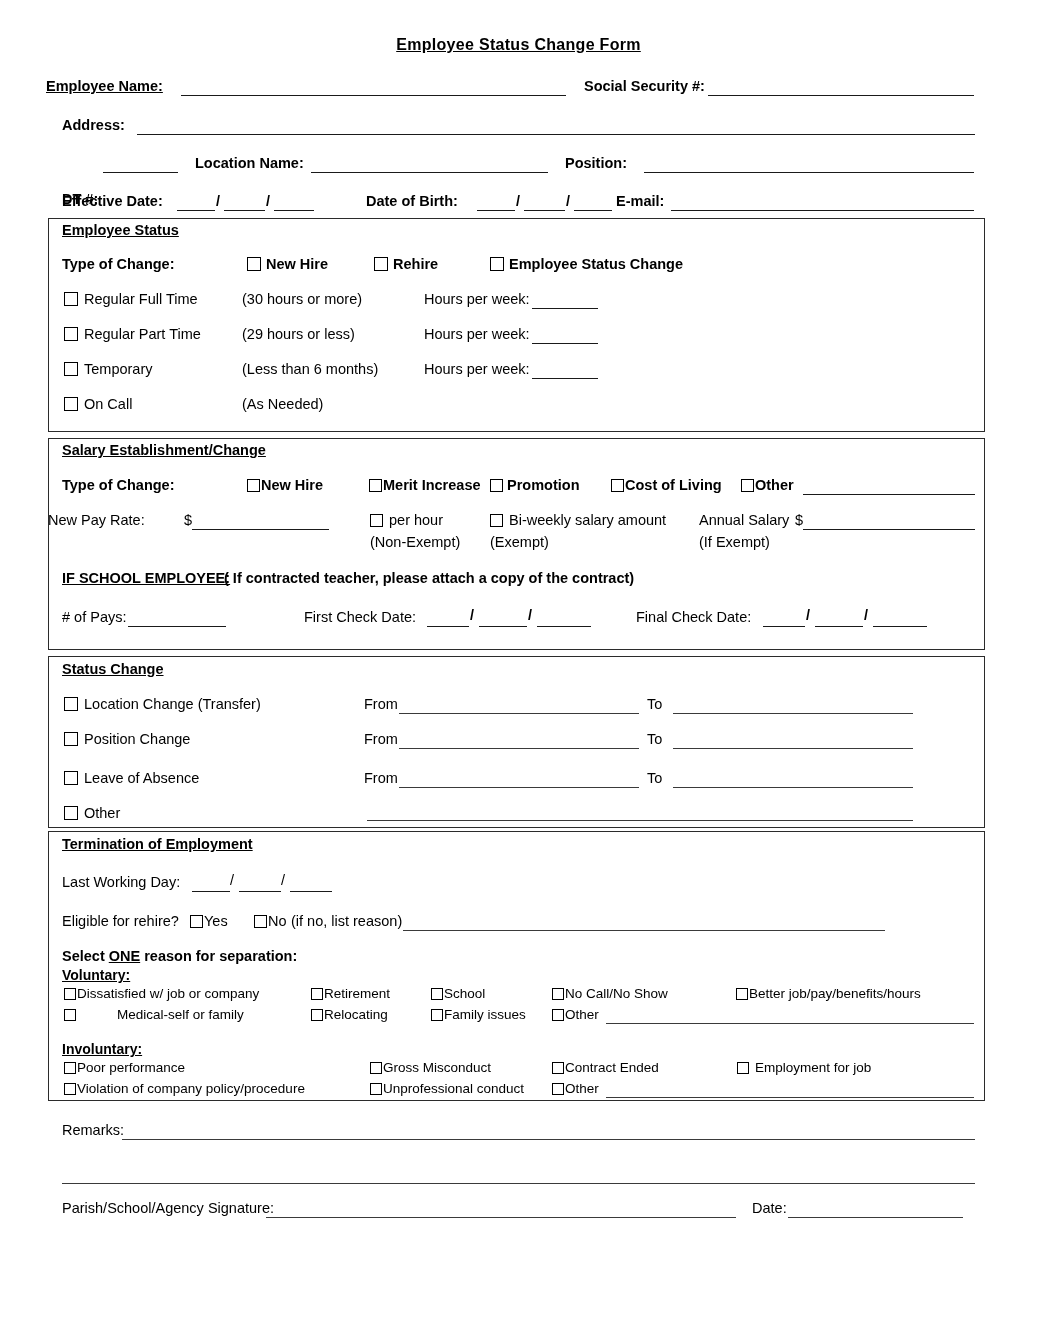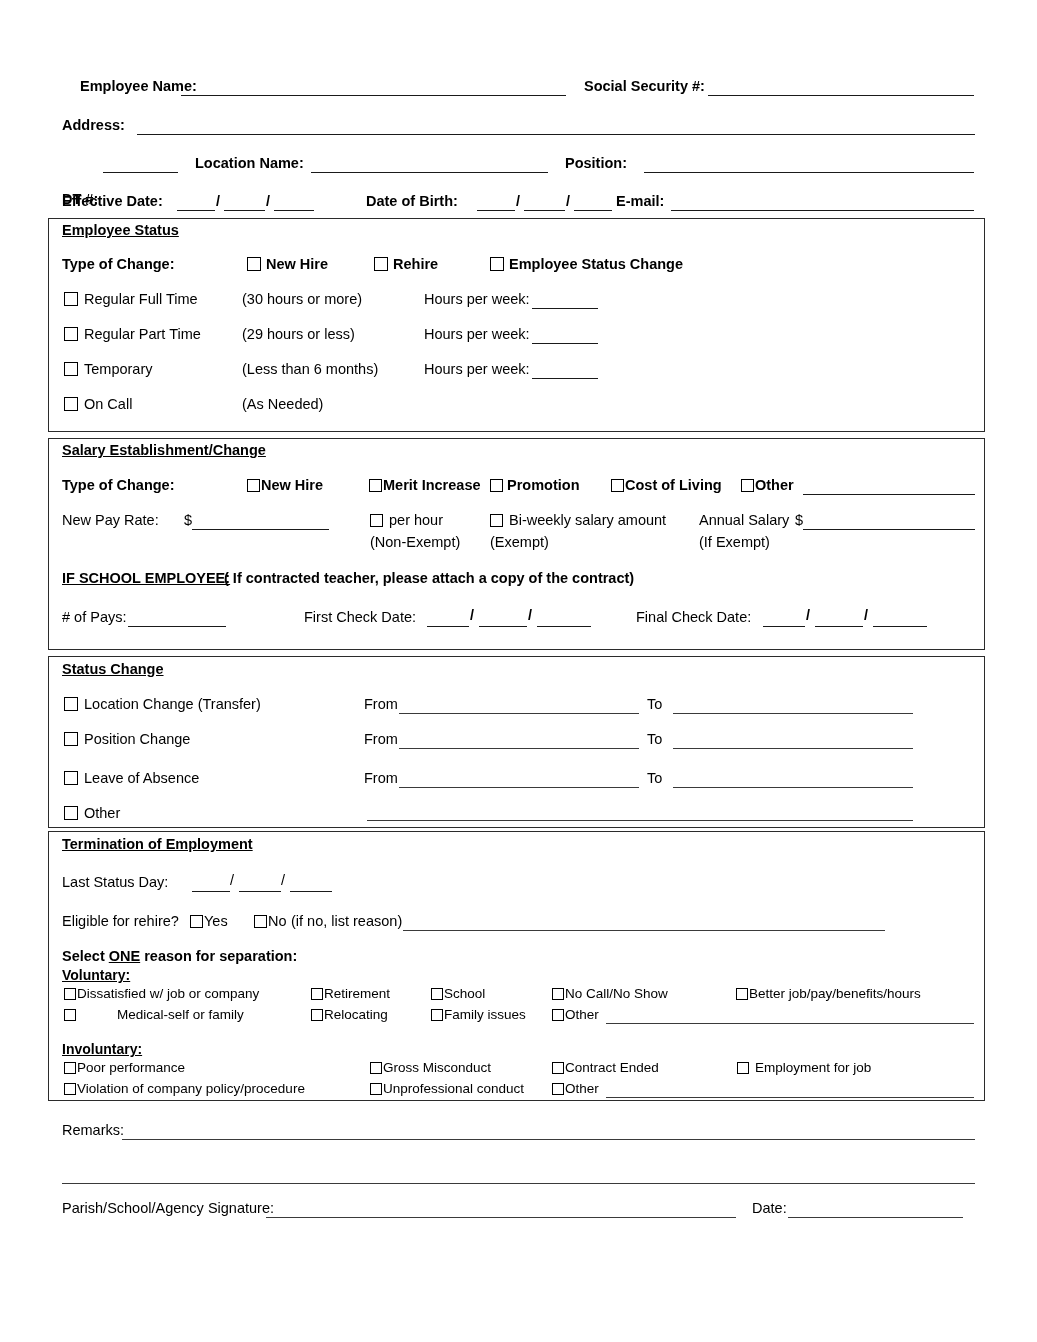--- a/index.html
+++ b/index.html
@@ -77,22 +77,25 @@
     font-size: 38px;
     letter-spacing: 1px;
     color: #585858;
   }
 </style>
 </head>
 <body>
 
 <div id="page">
 
-
-  <div class="t b" style="left:80px; top:79px;">Employee Name:</div>
+  <div id="doc-title">
+    <span>Employee Status Change Form</span>
+  </div>
+
+  <div class="t b" style="left:46px; top:79px;text-decoration:underline;">Employee Name:</div>
   <div class="rule" style="left:181px; top:95px; width:385px;"></div>
   <div class="t b" style="left:584px; top:79px;">Social Security #:</div>
   <div class="rule" style="left:708px; top:95px; width:266px;"></div>
 
   <div class="t b" style="left:62px; top:118px;">Address:</div>
   <div class="rule" style="left:137px; top:134px; width:838px;"></div>
 
   <div class="t b" style="left:62px; top:156px;margin-top:36px;">DT #:</div>
   <div class="rule" style="left:103px; top:172px; width:75px;"></div>
   <div class="t b" style="left:195px; top:156px;">Location Name:</div>
@@ -169,21 +172,21 @@
   <div class="cb cb-md" style="left:490px; top:479px;"></div>
   <div class="t b" style="left:507px; top:478px;">Promotion</div>
 
   <div class="cb cb-md" style="left:611px; top:479px;"></div>
   <div class="t b" style="left:625px; top:478px;">Cost of Living</div>
 
   <div class="cb cb-md" style="left:741px; top:479px;"></div>
   <div class="t b" style="left:755px; top:478px;">Other</div>
   <div class="rule" style="left:803px; top:494px; width:172px;"></div>
 
-  <div class="t" style="left:62px; top:513px;">New Pay Rate:</div>
+  <div class="t" style="left:48px; top:513px;">New Pay Rate:</div>
   <div class="t" style="left:184px; top:513px;">$</div>
   <div class="rule" style="left:192px; top:529px; width:137px;"></div>
 
   <div class="cb cb-md" style="left:370px; top:514px;"></div>
   <div class="t" style="left:389px; top:513px;">per hour</div>
   <div class="t" style="left:370px; top:535px;">(Non-Exempt)</div>
 
   <div class="cb cb-md" style="left:490px; top:514px;"></div>
   <div class="t" style="left:509px; top:513px;">Bi-weekly salary amount</div>
   <div class="t" style="left:490px; top:535px;">(Exempt)</div>
@@ -239,21 +242,21 @@
   <div class="rule-thin" style="left:673px; top:787px; width:240px;"></div>
 
   <div class="cb cb-lg" style="left:64px; top:806px;"></div>
   <div class="t" style="left:84px; top:806px;">Other</div>
   <div class="rule-thin" style="left:367px; top:820px; width:546px;"></div>
 
   <div class="box" style="left:48px; top:831px; width:937px; height:270px;"></div>
 
   <div class="t b u" style="left:62px; top:837px;">Termination of Employment </div>
 
-  <div class="t" style="left:62px; top:875px;">Last Status Day:</div>
+  <div class="t" style="left:62px; top:875px;">Last Working Day:</div>
   <div class="rule" style="left:192px; top:891px; width:38px;"></div>
   <div class="t" style="left:230px; top:873px;">/</div>
   <div class="rule" style="left:239px; top:891px; width:42px;"></div>
   <div class="t" style="left:281px; top:873px;">/</div>
   <div class="rule" style="left:290px; top:891px; width:42px;"></div>
 
   <div class="t" style="left:62px; top:914px;">Eligible for rehire?</div>
   <div class="cb cb-md" style="left:190px; top:915px;"></div>
   <div class="t" style="left:204px; top:914px;">Yes</div>
   <div class="cb cb-md" style="left:254px; top:915px;"></div>

